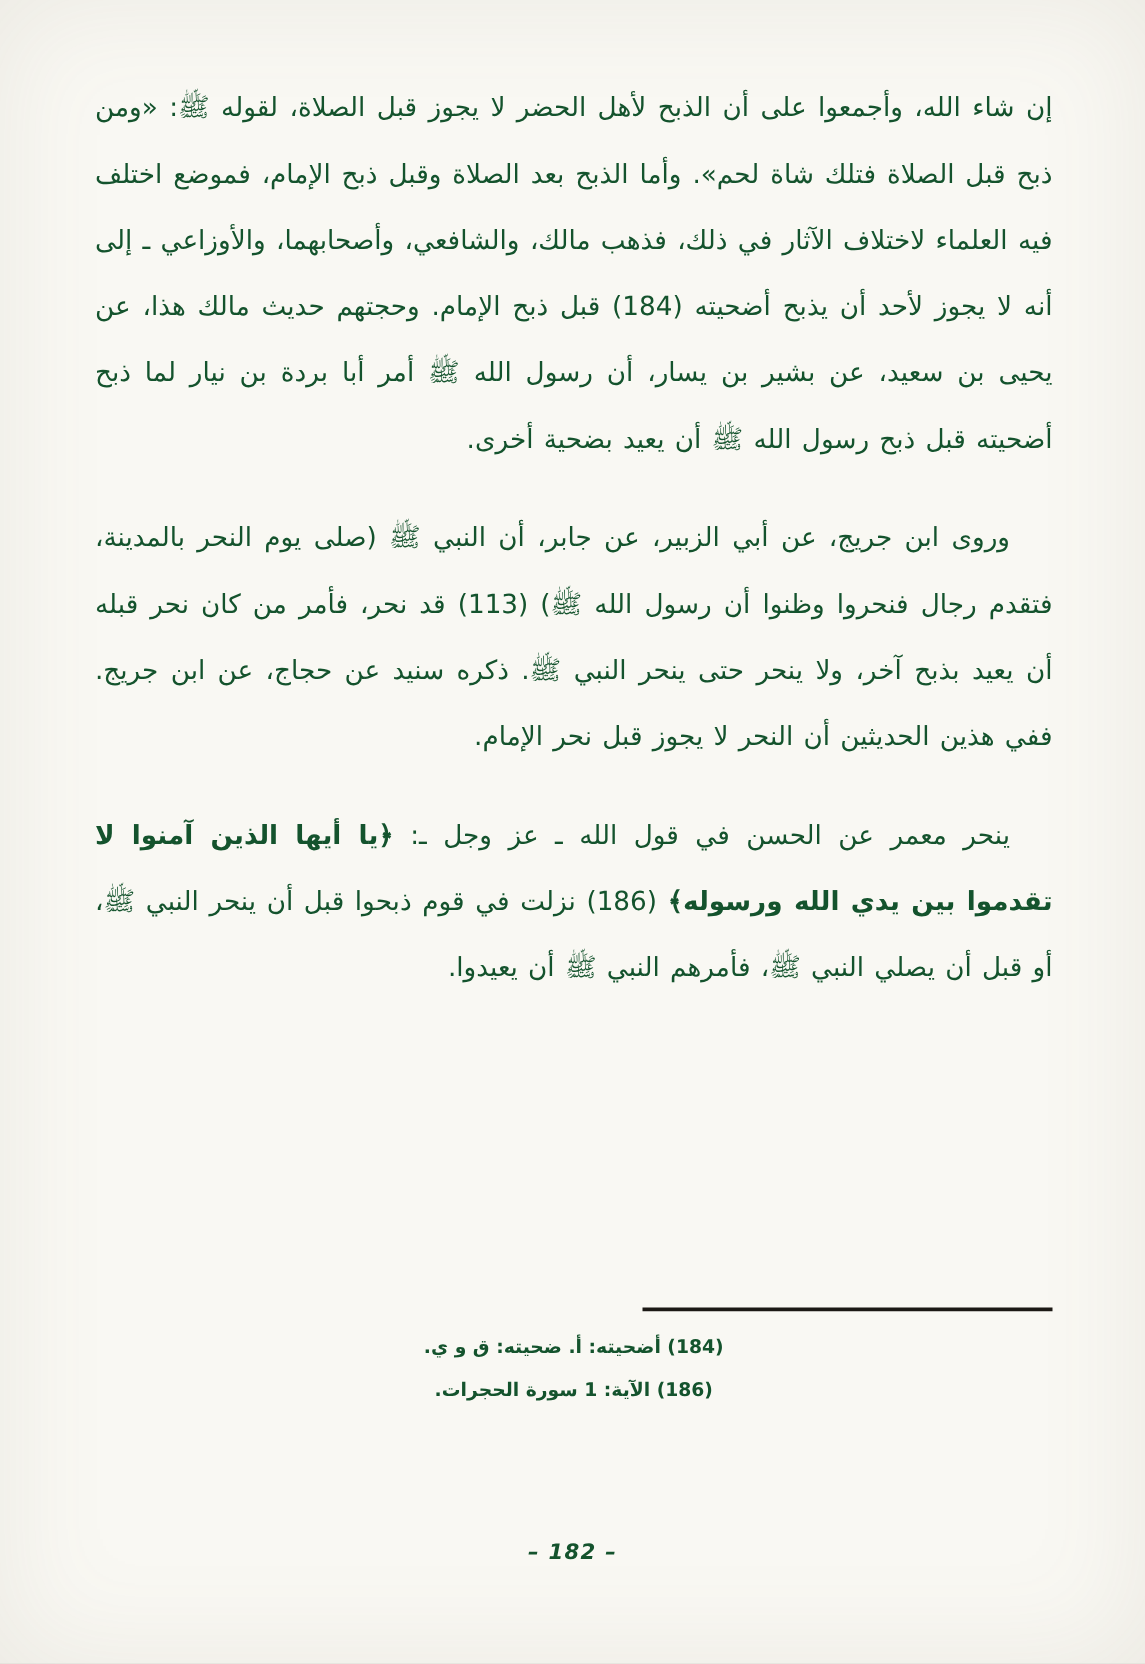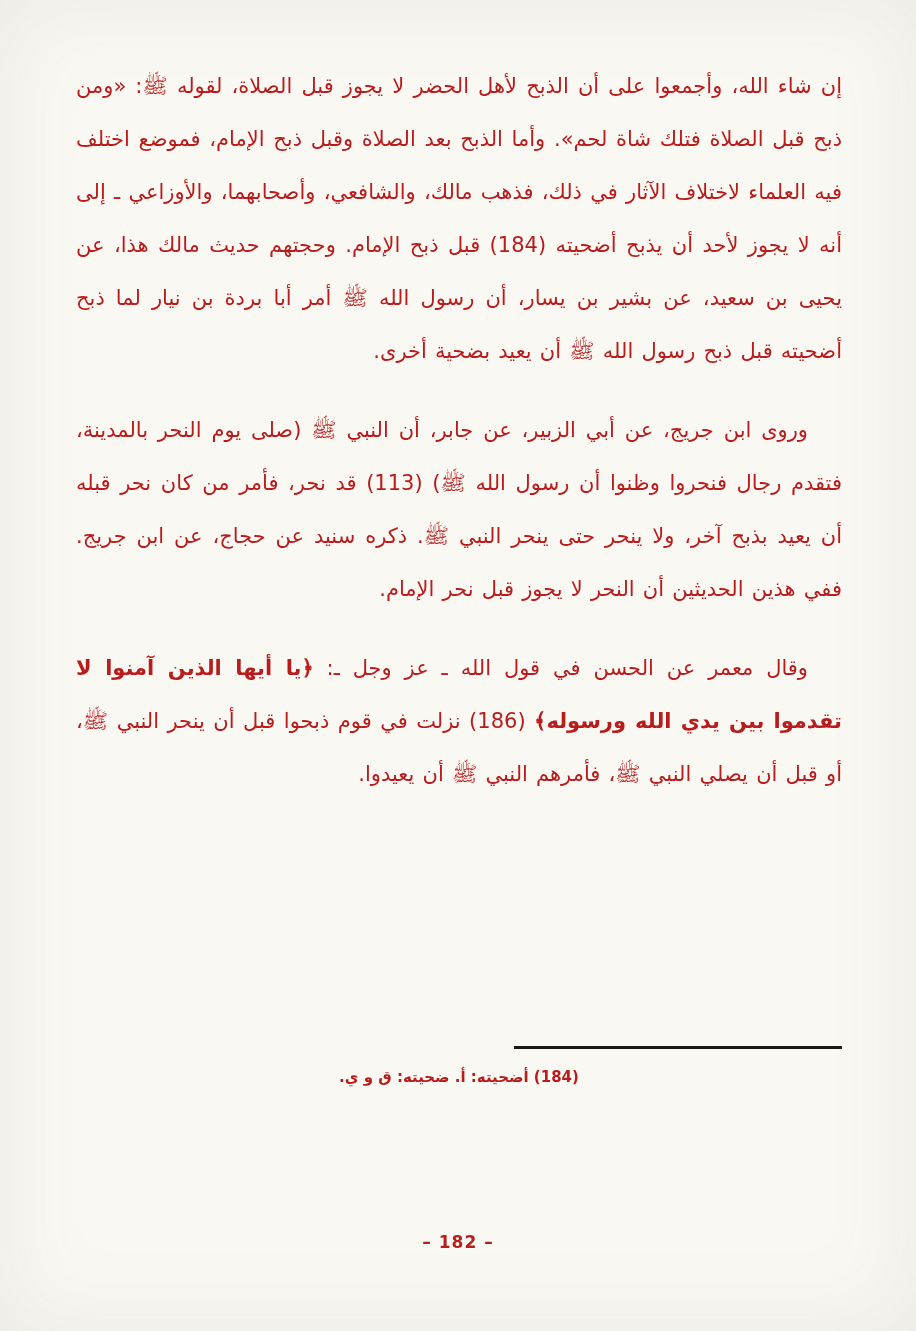--- a/index.html
+++ b/index.html
@@ -8,21 +8,21 @@
     padding: 0;
     background: #d9d7d1;
   }
   .page {
     position: relative;
     width: 916px;
     height: 1331px;
     margin: 0 auto;
     background: #f9f8f3;
     box-shadow: inset 0 0 90px rgba(120,110,90,0.10);
-    color: #b91c1c;
+    color: #14532d;
     font-family: "DejaVu Sans", sans-serif;
     direction: rtl;
     overflow: hidden;
   }
   .text-block {
     position: absolute;
     top: 60px;
     right: 74px;
     left: 76px;
   }
@@ -58,40 +58,42 @@
   .page-number {
     position: absolute;
     top: 1232px;
     left: 0;
     right: 0;
     text-align: center;
     font-size: 17px;
     font-weight: 700;
     direction: ltr;
     letter-spacing: 1px;
+    font-style: italic;
   }
 </style>
 </head>
 <body>
 
 <div class="page">
 
   <div class="text-block">
 
     <p class="para">إن شاء الله، وأجمعوا على أن الذبح لأهل الحضر لا يجوز قبل الصلاة، لقوله ﷺ: «ومن ذبح قبل الصلاة فتلك شاة لحم». وأما الذبح بعد الصلاة وقبل ذبح الإمام، فموضع اختلف فيه العلماء لاختلاف الآثار في ذلك، فذهب مالك، والشافعي، وأصحابهما، والأوزاعي ـ إلى أنه لا يجوز لأحد أن يذبح أضحيته (184) قبل ذبح الإمام. وحجتهم حديث مالك هذا، عن يحيى بن سعيد، عن بشير بن يسار، أن رسول الله ﷺ أمر أبا بردة بن نيار لما ذبح أضحيته قبل ذبح رسول الله ﷺ أن يعيد بضحية أخرى.</p>
 
     <p class="para indent">وروى ابن جريج، عن أبي الزبير، عن جابر، أن النبي ﷺ (صلى يوم النحر بالمدينة، فتقدم رجال فنحروا وظنوا أن رسول الله ﷺ) (113) قد نحر، فأمر من كان نحر قبله أن يعيد بذبح آخر، ولا ينحر حتى ينحر النبي ﷺ. ذكره سنيد عن حجاج، عن ابن جريج. ففي هذين الحديثين أن النحر لا يجوز قبل نحر الإمام.</p>
 
     <p class="para indent">
-      <span>وقال معمر عن الحسن في قول الله ـ عز وجل ـ: </span><span class="verse">﴿يا أيها الذين آمنوا لا تقدموا بين يدي الله ورسوله﴾</span><span> (186) نزلت في قوم ذبحوا قبل أن ينحر النبي ﷺ، أو قبل أن يصلي النبي ﷺ، فأمرهم النبي ﷺ أن يعيدوا.</span>
+      <span>ينحر معمر عن الحسن في قول الله ـ عز وجل ـ: </span><span class="verse">﴿يا أيها الذين آمنوا لا تقدموا بين يدي الله ورسوله﴾</span><span> (186) نزلت في قوم ذبحوا قبل أن ينحر النبي ﷺ، أو قبل أن يصلي النبي ﷺ، فأمرهم النبي ﷺ أن يعيدوا.</span>
     </p>
 
   </div>
 
   <div class="footnote-sep"></div>
 
   <div class="footnotes">
     <div class="footnote">(184) أضحيته: أ. ضحيته: ق و ي.</div>
+    <div class="footnote">(186) الآية: 1 سورة الحجرات.</div>
   </div>
 
   <div class="page-number">– 182 –</div>
 
 </div>
 
 </body></html>

